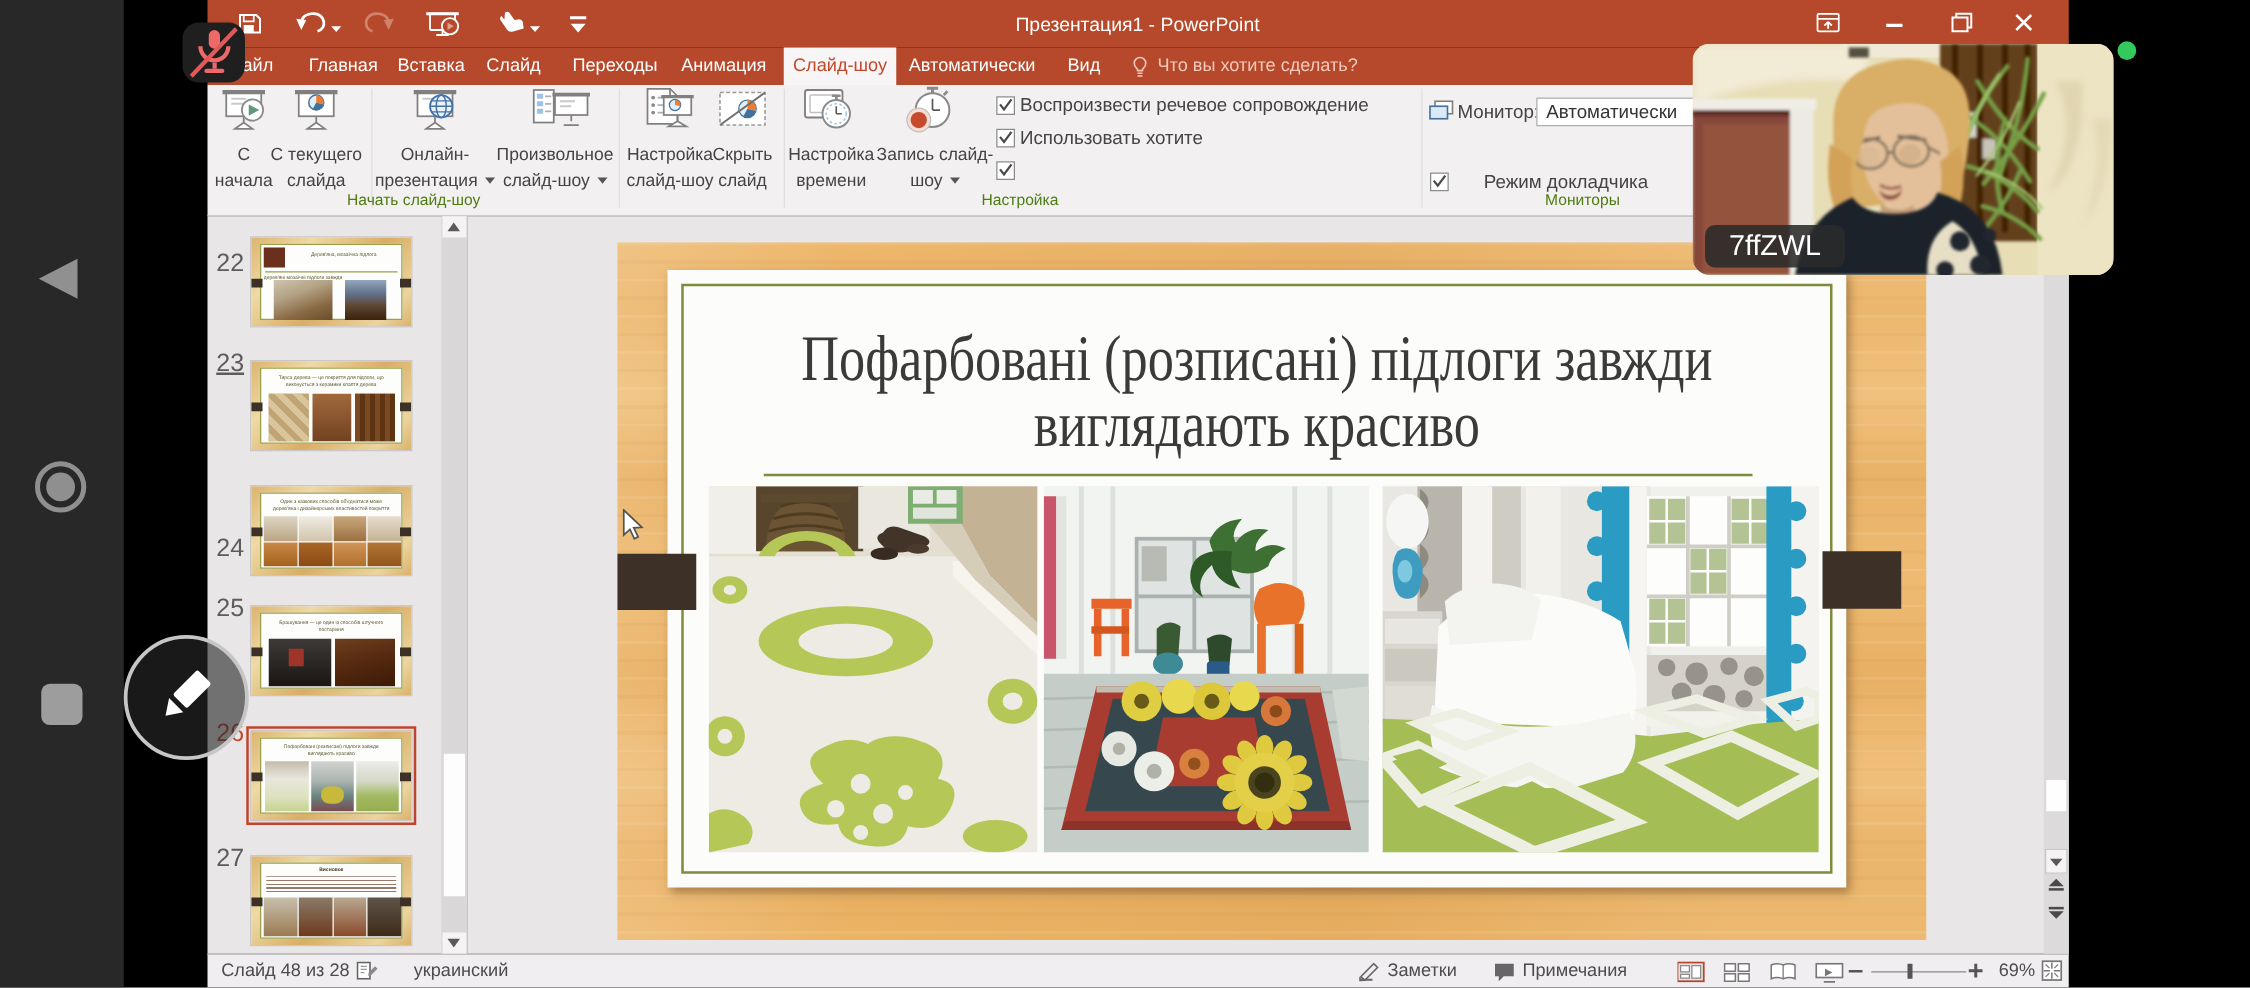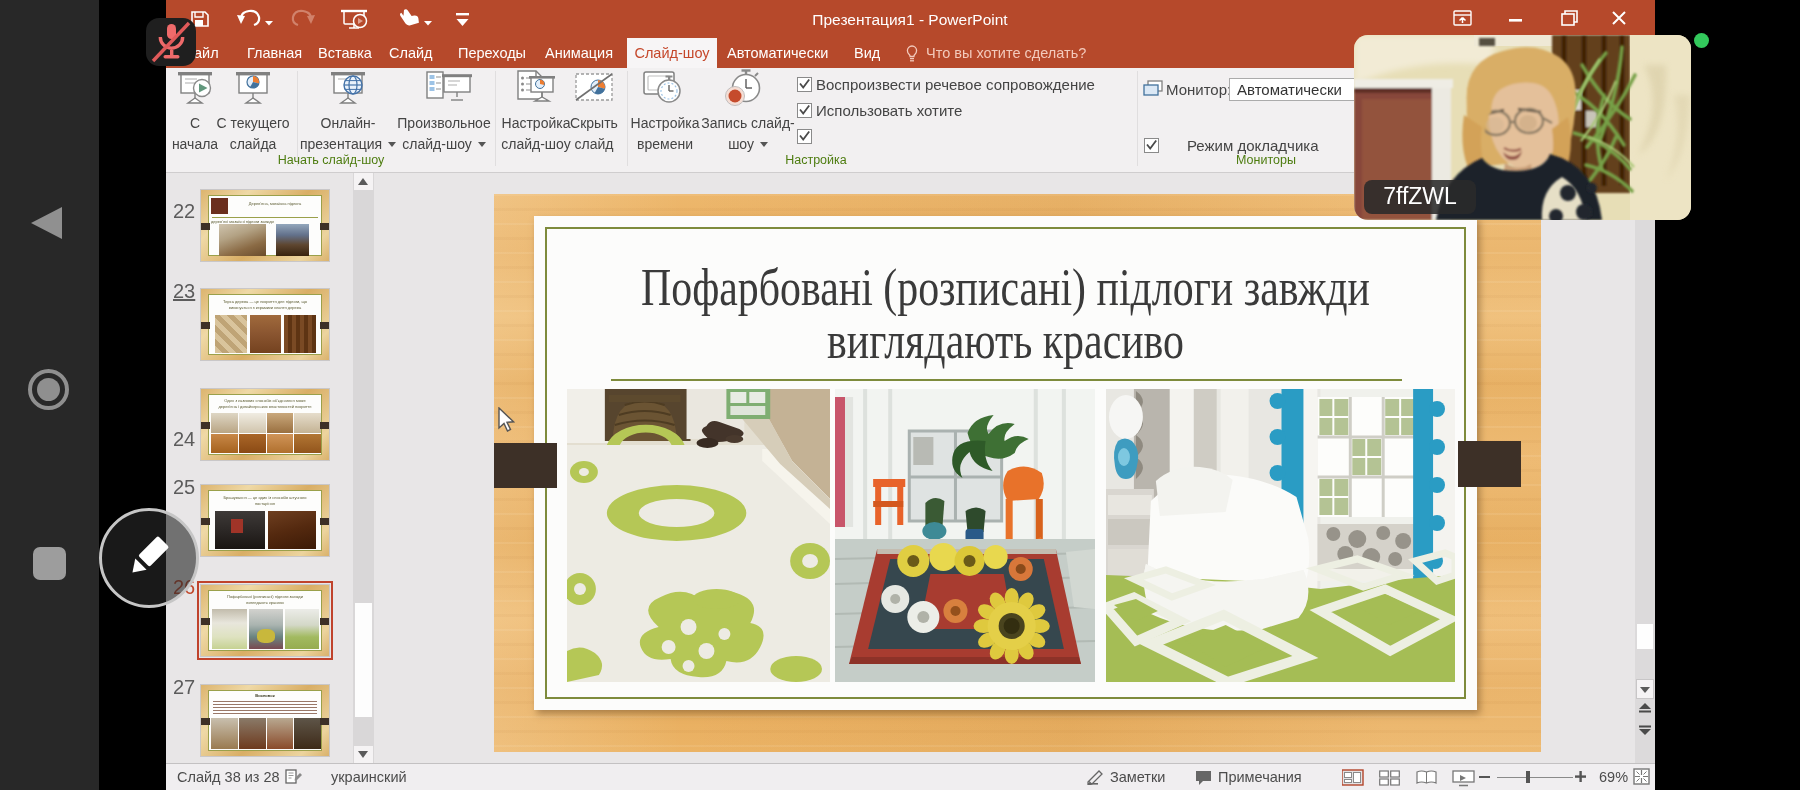--- a/index.html
+++ b/index.html
@@ -586,21 +586,21 @@
 <div class="a" style="left:1640px;top:687px;width:0;height:0;border-left:5px solid transparent;border-right:5px solid transparent;border-top:6px solid #5a5a5a;"></div>
 <svg class="a" style="left:1637px;top:703px;" width="16" height="40" viewBox="0 0 16 40">
  <g fill="#4a4a4a">
   <path d="M8 0 l6 6 l-12 0 z"></path>
       <rect x="2" y="7.5" width="12" height="2"></rect>
   <path d="M8 32 l6 -6 l-12 0 z"></path>
       <rect x="2" y="22.5" width="12" height="2"></rect>
  </g>
 </svg>
 <div id="status" class="a">
- <span style="position:absolute;left:11px;top:5px;">Слайд 38 из 28</span>
+ <span style="position:absolute;left:11px;top:5px;">Слайд 48 из 28</span>
  <svg style="position:absolute;left:119px;top:5px;" width="18" height="17" viewBox="0 0 18 17">
    <rect x="1" y="1" width="10" height="13" fill="#fff" stroke="#666" stroke-width="1.3"></rect>
    <path d="M3.5 4 h5 M3.5 6.5 h5 M3.5 9 h3" stroke="#999" stroke-width="1"></path>
    <path d="M10 9 l5 -5 l2 2 l-5 5 l-2.5 0.5 z" fill="#8a8a8a"></path>
  </svg>
  <span style="position:absolute;left:165px;top:5px;">украинский</span>
  <svg style="position:absolute;left:921px;top:6px;" width="17" height="15" viewBox="0 0 17 15">
   <path d="M1 12 L12 1 l3 3 L5 14 l-4 1 z M4 13.5 l-2.5 -2.5" fill="none" stroke="#666" stroke-width="1.3"></path>
   <rect x="1" y="13" width="10" height="1.6" fill="#666"></rect>
  </svg>

